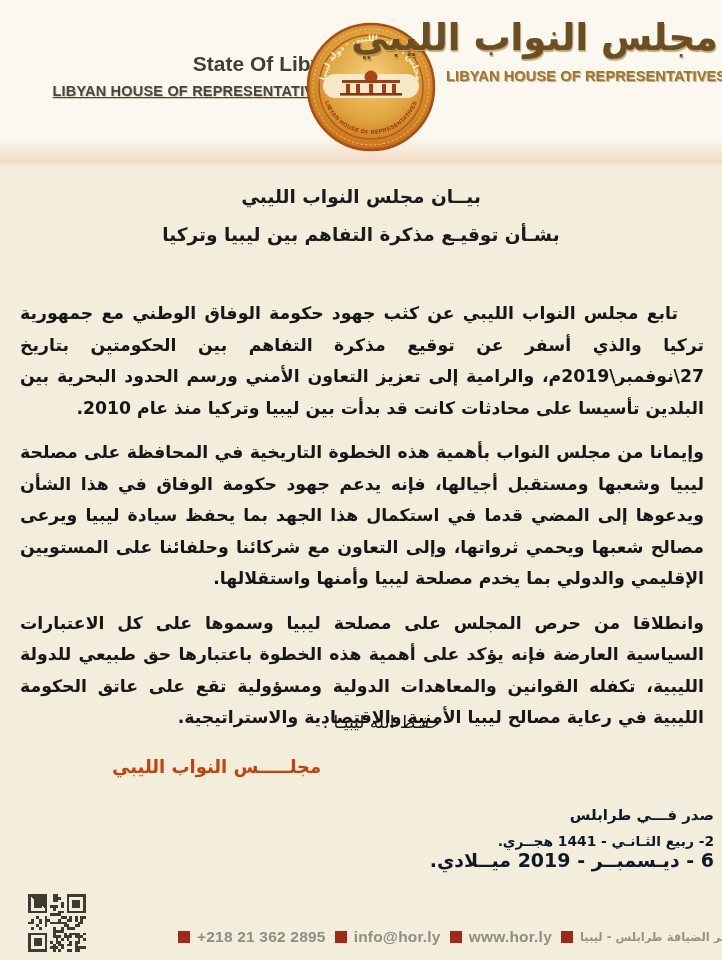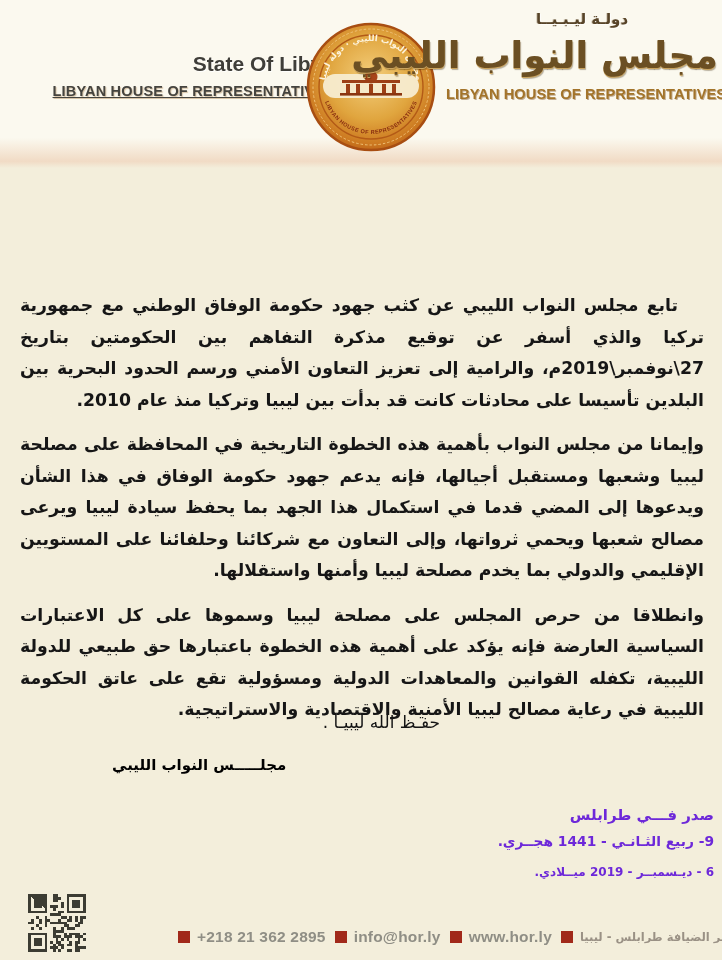--- a/index.html
+++ b/index.html
@@ -59,37 +59,37 @@
   .title .t1{font-size:18.5px;font-weight:bold;}
   .title .t2{margin-top:17px;font-size:18.5px;font-weight:bold;}
 
   
   .doc-body{
     position:absolute;left:20px;right:18px;top:290px;direction:rtl;
     font-size:17.3px;font-weight:700;line-height:31.5px;color:#161616;
     text-align:justify;
   }
   .doc-body p{margin-bottom:13px;}
-  .doc-body p.indent{text-indent:26px;}
+  .doc-body p.indent{text-indent:26px;margin-top:8px;}
 
   
   .blessing{
     position:absolute;top:712px;right:282px;direction:rtl;
     font-size:17px;font-weight:normal;color:#141414;white-space:nowrap;
   }
   .signature{
     position:absolute;top:756px;left:112px;direction:rtl;
-    font-size:15px;font-weight:bold;color:#000000;white-space:nowrap;
-  }
-
-  
-  .issued{position:absolute;right:8px;top:806px;direction:rtl;text-align:right;color:#6d28d9;}
+    font-size:18px;font-weight:bold;color:#c2410c;white-space:nowrap;
+  }
+
+  
+  .issued{position:absolute;right:8px;top:806px;direction:rtl;text-align:right;color:#0f172a;}
   .issued .place{font-size:15px;font-weight:bold;padding-left:4px;}
   .issued .hijri{margin-top:9px;font-size:13.8px;font-weight:bold;}
-  .issued .greg{margin-top:16px;font-size:12px;font-weight:bold;}
+  .issued .greg{margin-top:0;font-size:19px;font-weight:bold;}
 
   
   .qr{position:absolute;left:28px;top:894px;width:58px;height:58px;}
   .footer-line{
     position:absolute;left:178px;top:928px;direction:ltr;
     display:flex;align-items:center;gap:9px;white-space:nowrap;
   }
   .f-item{display:flex;align-items:center;gap:7px;}
   .f-sq{width:12px;height:12px;background:var(--square-red);display:inline-block;flex:none;}
   .f-txt{
@@ -135,38 +135,41 @@
       <rect x="76" y="62" width="4" height="9" fill="#9c3f16"></rect>
       <rect x="86" y="62" width="4" height="9" fill="#9c3f16"></rect>
       <rect x="34" y="71" width="62" height="2.6" fill="#8a3510"></rect>
       <text font-size="5.6" font-weight="bold" fill="#8a2f10" letter-spacing="0.4" font-family="Liberation Sans, sans-serif">
         <textPath href="#arcBot" startOffset="50%" text-anchor="middle">LIBYAN HOUSE OF REPRESENTATIVES</textPath>
       </text>
     </svg>
   </div>
 
   <div class="hdr-right">
-    <div class="hdr-mini-ar">دولـة ليـبـيــا</div>
     <div class="hdr-callig">مجلس النواب الليبي</div>
     <div class="hdr-house-right">LIBYAN HOUSE OF REPRESENTATIVES</div>
   </div>
 
+  <div class="title">
+    <div class="t1">بيــان مجلس النواب الليبي</div>
+    <div class="t2">بشـأن توقيـع مذكرة التفاهم بين ليبيا وتركيا</div>
+  </div>
 
   <div class="doc-body">
     <p class="indent">تابع مجلس النواب الليبي عن كثب جهود حكومة الوفاق الوطني مع جمهورية تركيا والذي أسفر عن توقيع مذكرة التفاهم بين الحكومتين بتاريخ 27\نوفمبر\2019م، والرامية إلى تعزيز التعاون الأمني ورسم الحدود البحرية بين البلدين تأسيسا على محادثات كانت قد بدأت بين ليبيا وتركيا منذ عام 2010.</p>
     <p>وإيمانا من مجلس النواب بأهمية هذه الخطوة التاريخية في المحافظة على مصلحة ليبيا وشعبها ومستقبل أجيالها، فإنه يدعم جهود حكومة الوفاق في هذا الشأن ويدعوها إلى المضي قدما في استكمال هذا الجهد بما يحفظ سيادة ليبيا ويرعى مصالح شعبها ويحمي ثرواتها، وإلى التعاون مع شركائنا وحلفائنا على المستويين الإقليمي والدولي بما يخدم مصلحة ليبيا وأمنها واستقلالها.</p>
     <p>وانطلاقا من حرص المجلس على مصلحة ليبيا وسموها على كل الاعتبارات السياسية العارضة فإنه يؤكد على أهمية هذه الخطوة باعتبارها حق طبيعي للدولة الليبية، تكفله القوانين والمعاهدات الدولية ومسؤولية تقع على عاتق الحكومة الليبية في رعاية مصالح ليبيا الأمنية والاقتصادية والاستراتيجية.</p>
   </div>
 
   <div class="blessing">حفـظ الله ليبيـا .</div>
   <div class="signature">مجلـــــس النواب الليبي</div>
 
   <div class="issued">
     <div class="place">صدر فـــي طرابلس</div>
-    <div class="hijri">9- ربيع الثـانـي - 1441 هجــري.</div>
+    <div class="hijri">2- ربيع الثـانـي - 1441 هجــري.</div>
     <div class="greg">6 - ديـسمبــر - 2019 ميــلادي.</div>
   </div>
 
   <div class="qr">
     <svg viewBox="0 0 21 21" width="58" height="58" shape-rendering="crispEdges">
       <rect x="0" y="0" width="21" height="21" fill="#f3eedb"></rect>
       <g class="modules" fill="#3c3c33">
           <rect x="9" y="0" width="1" height="1"></rect>
           <rect x="10" y="0" width="1" height="1"></rect>
           <rect x="9" y="1" width="1" height="1"></rect>

